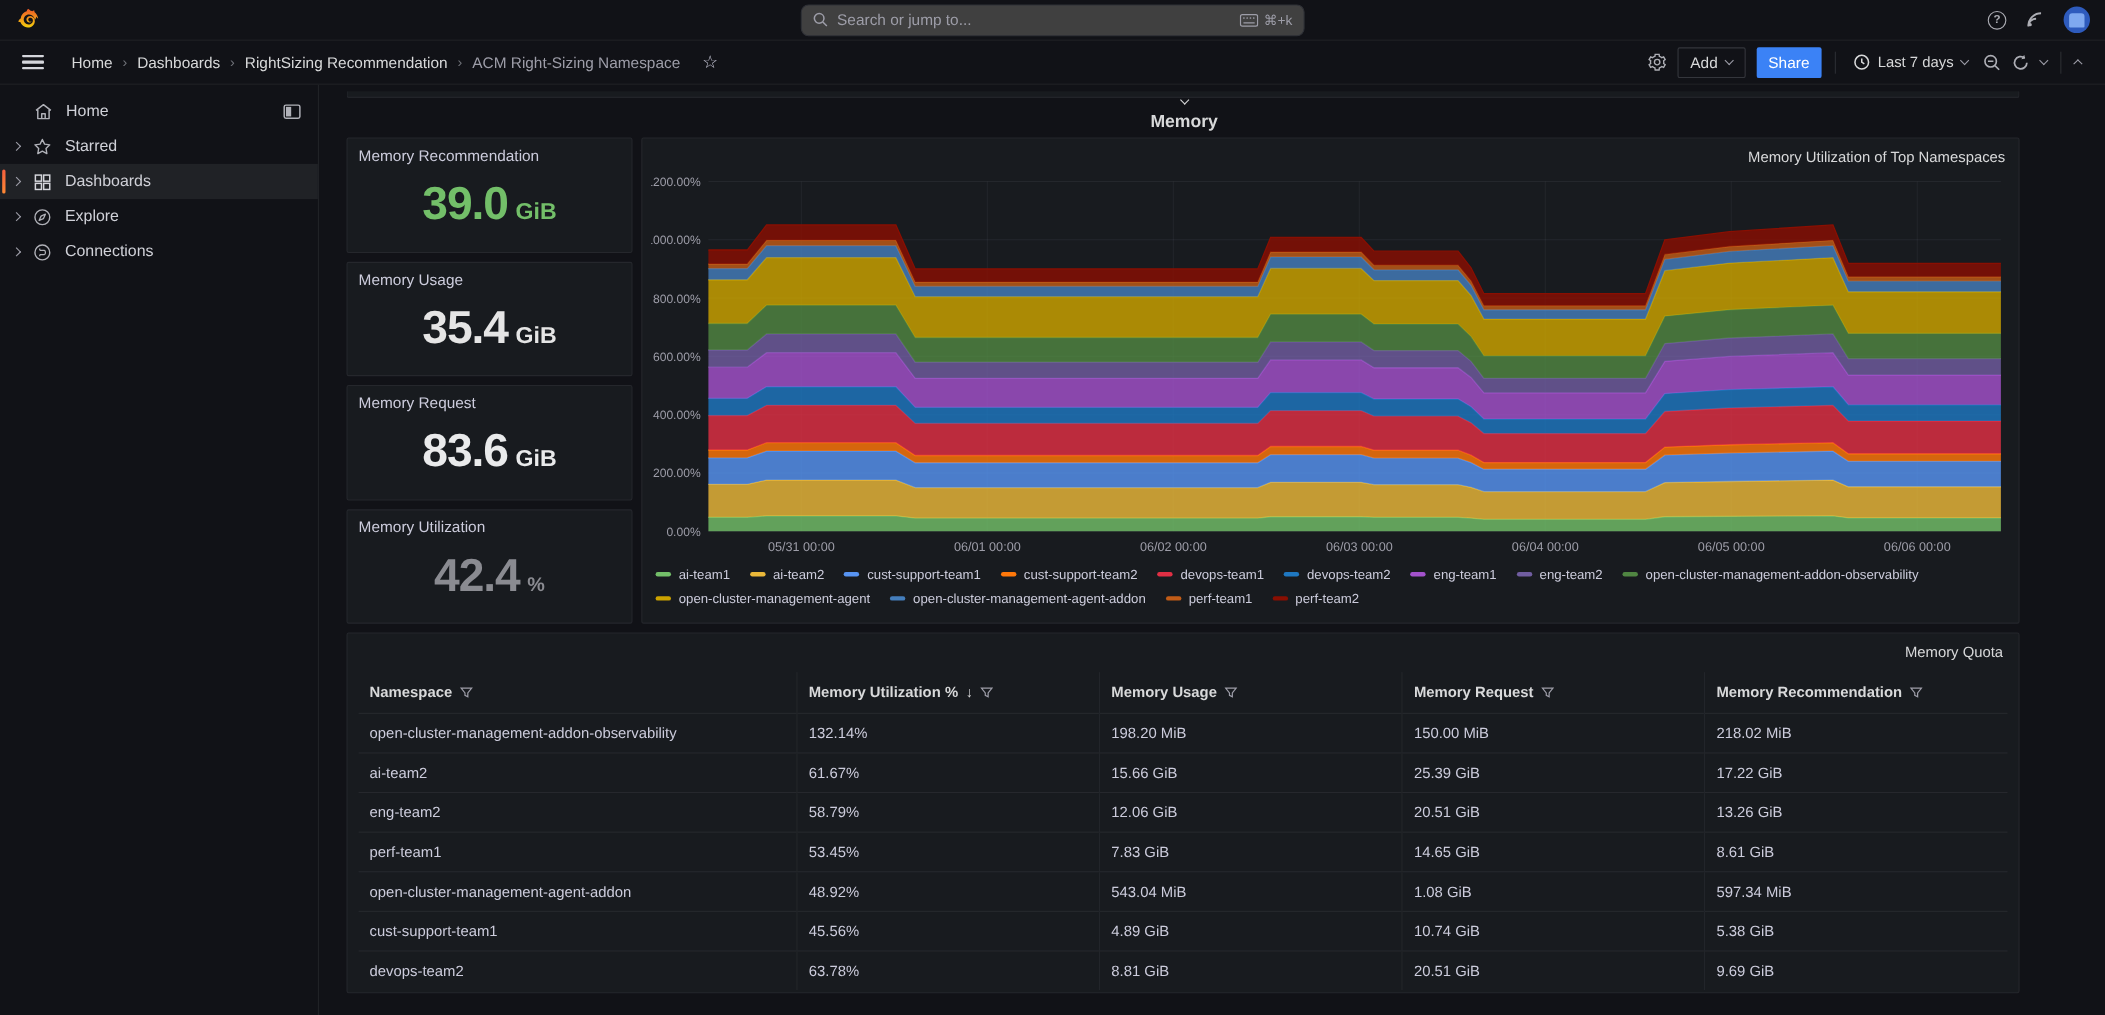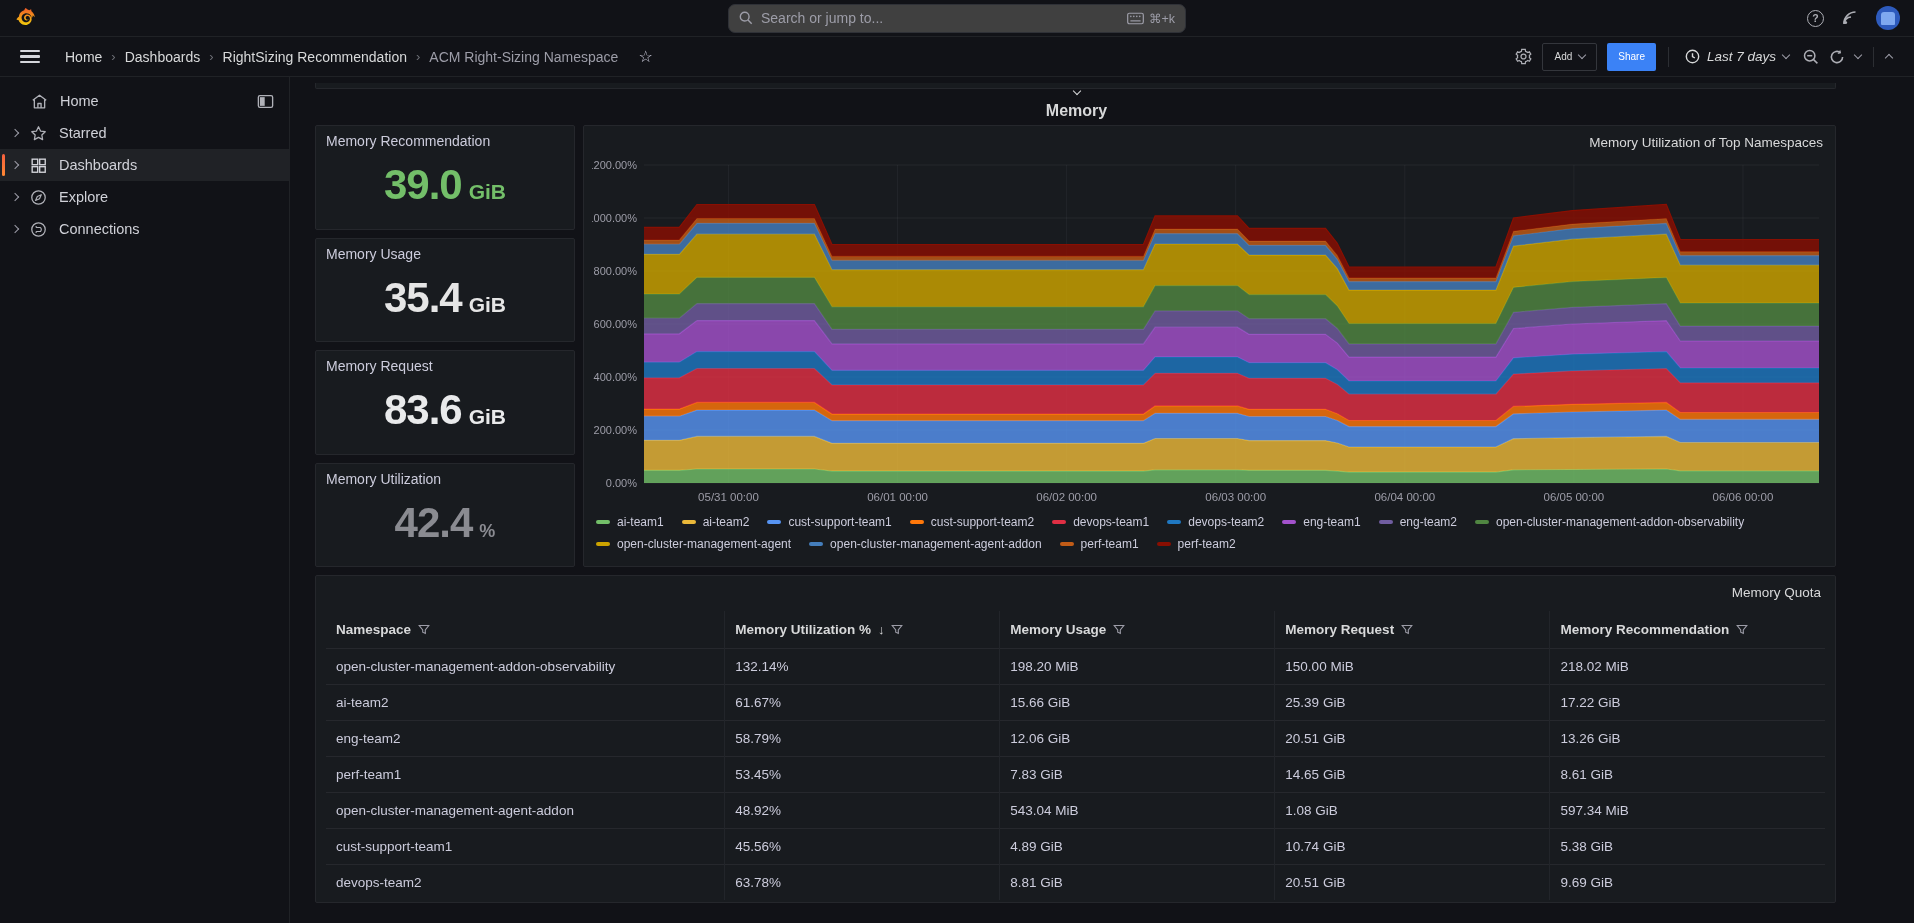--- a/index.html
+++ b/index.html
@@ -28,29 +28,29 @@
   .hamburger { width:20px; display:flex; flex-direction:column; gap:3.5px; cursor:pointer; margin-left:6px;}
   .hamburger span { height:2.2px; background:#d5d6dc; border-radius:1px; }
   .crumbs { display:flex; align-items:center; gap:9px; margin-left:25px; font-weight:500; font-size:14px; }
   .crumb { color:#d8d9da; cursor:pointer; }
   .crumb-sep { color:#6e7077; font-size:13px; }
   .crumb.current { color:#9d9da8; cursor:default; }
   .star-btn { margin-left:11px; font-size:16px; color:#ccccdc; cursor:pointer; }
   .bar-right { margin-left:auto; display:flex; align-items:center; gap:10px; }
   .icon-btn { color:#adaeb5; font-size:16px; cursor:pointer; display:flex; align-items:center; }
   .btn { height:28px; display:flex; align-items:center; gap:7px; border-radius:2px;
-    font-size:10px; cursor:pointer; padding:0 11px;text-align:right; }
+    font-size:14px; cursor:pointer; padding:0 11px;text-align:right; }
   .btn-outline { border:1px solid #34363c; color:#d8d9da; background:transparent; }
   .btn-primary { background:#3b82f6; color:#fff; font-weight:500; }
   .vdiv { width:1px; height:20px; background:#2c2e33; margin:0 2px; }
   .chev { display:inline-block; width:6px; height:6px; border-right:1.6px solid #9d9da8;
     border-bottom:1.6px solid #9d9da8; transform:rotate(45deg); margin-top:-3px; }
   .chev.up { transform:rotate(-135deg); margin-top:3px; }
   .chev.right { transform:rotate(-45deg); margin-top:0; }
-  .time-btn { display:flex; align-items:center; gap:7px; color:#d8d9da; font-size:13.5px; cursor:pointer; padding:0 4px;font-style:italic;}
+  .time-btn { display:flex; align-items:center; gap:7px; color:#d8d9da; font-size:13.5px; cursor:pointer; padding:0 4px;}
   
   .shell { display:flex; height:846px; }
   .sidebar { width:290px; border-right:1px solid #202226; padding-top:8px; flex:none; }
   .snav-item { height:32px; display:flex; align-items:center; gap:11px; padding:0 14px 0 12px;
     font-size:14.5px; color:#d0d1d8; position:relative; cursor:pointer; }
   .snav-item .spacer { width:7px; flex:none;}
   .snav-item.active { background:#202226; }
   .snav-item.active::before { content:""; position:absolute; left:2px; top:5px; bottom:5px; width:3px;
     border-radius:2px; background:linear-gradient(#f55f3e,#ff8833); }
   .sic { width:19px; height:19px; flex:none; }

